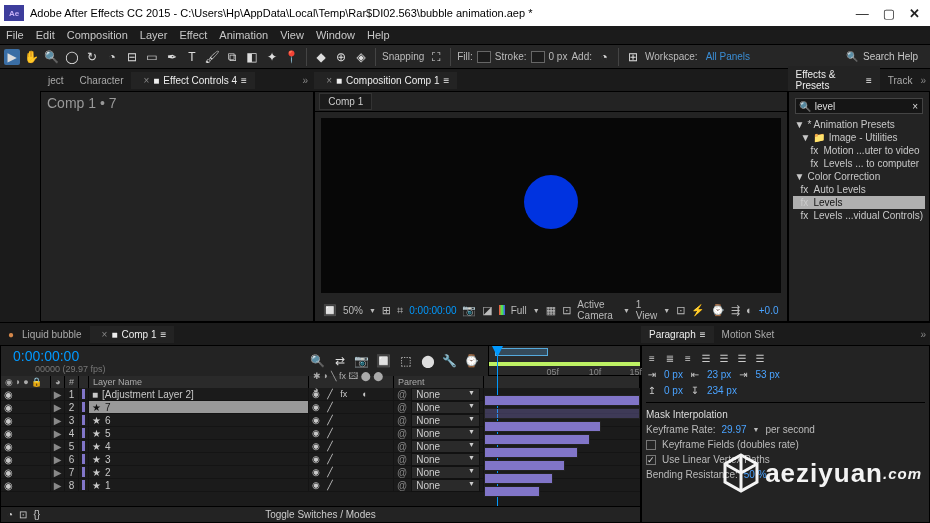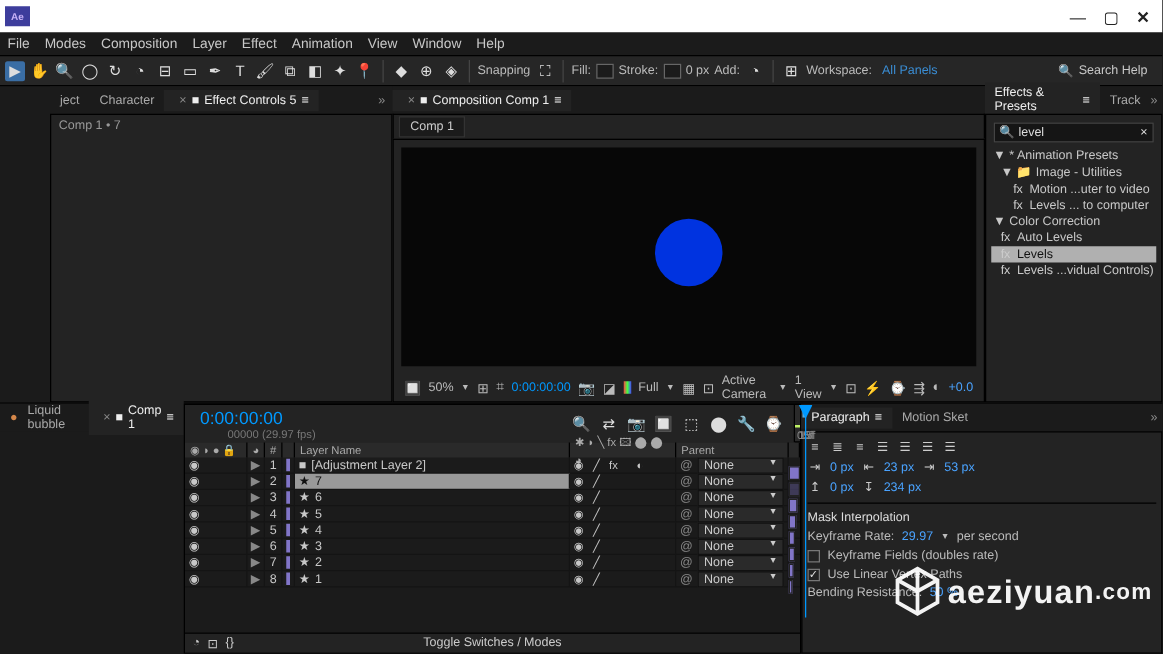--- a/index.html
+++ b/index.html
@@ -18,50 +18,50 @@
 .tb-swatch { width:14px; height:12px; border:1px solid #666; }
 .wk-link { color:#3a8dd4; margin-left:4px; }
 .search { margin-left:auto; display:flex; align-items:center; gap:4px; padding-right:8px; }
 .midrow { display:flex; height:253px;margin-left:40px; }
 .left-stack { width:277px; display:flex; flex-direction:column; }
 .tabstrip { height:22px; display:flex; align-items:center; background:#1b1b1b; }
 .tab { padding:3px 8px; color:#aaa; font-size:10px; display:flex; align-items:center; gap:4px; }
 .tab.active { background:#232323; color:#eee; }
 .tab .x { color:#888; margin-left:4px; }
 .panel-ec { flex:1; background:#232323; border:1px solid #000; }
-.panel-ec .hdr { padding:3px 6px; color:#999; font-size:10px; }
+.panel-ec .hdr { padding:3px 6px; color:#999; font-size:14px; }
 .center { flex:1; display:flex; flex-direction:column; }
 .comp-tabs { height:22px; display:flex; align-items:center; }
 .comp-subtabs { height:20px; display:flex; align-items:center; background:#232323; border:1px solid #000; border-bottom:none; }
 .comp-subtabs .sub { padding:2px 8px; border:1px solid #333; background:#1b1b1b; color:#ccc; font-size:10px; margin-left:4px; }
 .viewport-wrap { flex:1; background:#232323; border:1px solid #000; display:flex; flex-direction:column; }
 .viewport { flex:1; margin:6px; background:#070707; position:relative; }
 .bubble { position:absolute; left:calc(50% - 27px); top:calc(48% - 27px); width:54px; height:54px; background:#0033e0; border-radius:50%; }
 .vbar { height:22px; display:flex; align-items:center; gap:6px; padding:0 8px; font-size:10px; color:#bbb; }
 .vbar span.ico { font-size:11px; }
 .right-stack { width:143px; display:flex; flex-direction:column; }
 .ep-tabs { height:22px; display:flex; align-items:center; }
 .ep-panel { flex:1; background:#232323; border:1px solid #000; padding:4px 2px; font-size:10px; }
 .ep-search { margin:2px 4px; height:16px; background:#151515; border:1px solid #444; display:flex; align-items:center; padding:0 4px; color:#ddd; justify-content:space-between; }
 .ep-tree { padding:2px 2px; }
 .ep-item { display:flex; align-items:center; padding:1px 2px; gap:3px; white-space:nowrap; }
 .ep-item.sel { background:#b0b0b0; color:#111; }
 .ep-lvl1 { padding-left:8px; } .ep-lvl2 { padding-left:18px; }
 .fx-ico { width:10px; color:#ccc; }
 .lower { display:flex; height:201px; border-top:1px solid #000; }
-.tl { width:641px; display:flex; flex-direction:row; background:#1b1b1b; }
+.tl { width:641px; display:flex; flex-direction:column; background:#1b1b1b; }
 .tl-tabs { height:22px; display:flex; align-items:center; }
 .tl-tabs .tab.dot::before{content:"●"; color:#d4874a; margin-right:4px; }
 .tl-body { flex:1; display:flex; flex-direction:column; border:1px solid #000; }
 .tl-head { height:30px; display:flex; }
 .tc-left { width:488px; display:flex; align-items:center; background:#232323; border-right:1px solid #000; }
 .timecode { color:#0099ff; font-size:14px; padding-left:6px; }
 .timecode-sub { color:#777; font-size:9px;margin-left:28px; }
 .tc-right { flex:1; display:flex; align-items:flex-end; position:relative; background:#2a2a2a; }
-.ruler { flex:1; height:14px; position:relative; border-top:2px solid #bef264; border-bottom:1px solid #000; }
+.ruler { flex:1; height:14px; position:relative; border-top:4px solid #bef264; border-bottom:1px solid #000; }
 .ruler span { position:absolute; color:#888; font-size:9px; top:1px; }
 .cti { position:absolute; top:0; left:8px; width:1px; height:170px; background:#0099ff; }
 .cti::before { content:""; position:absolute; top:0; left:-5px; width:11px; height:11px; background:#0099ff; clip-path:polygon(0 0,100% 0,50% 100%); }
 .work-area { position:absolute; top:2px; left:6px; right:92px; height:8px; background:#354a5a; border:1px solid #5ad; }
 .tl-cols { height:12px; display:flex; background:#2a2a2a; font-size:9px; color:#aaa; }
 .colh { display:flex; align-items:center; padding:0 4px; border-right:1px solid #000; }
 .tl-rows { flex:1; overflow:hidden; position:relative; }
 .layer-row { height:13px; display:flex; align-items:center; font-size:10px; border-bottom:1px solid #141414; }
 .layer-row.sel .cell-name { background:#999; color:#111; }
 .lc { display:flex; align-items:center; padding:0 3px; border-right:1px solid #141414; height:100%; }
@@ -86,38 +86,39 @@
 .para-panel { flex:1; background:#232323; border:1px solid #000; padding:4px; font-size:10px; color:#bbb; }
 .para-row { display:flex; align-items:center; gap:6px; padding:2px 0; }
 .para-ico { width:12px; height:12px; display:flex; align-items:center; justify-content:center; color:#ccc; }
 .pval { color:#4aa3ff; }
 .rule { height:1px; background:#000; margin:4px 0; }
 .cb { width:10px; height:10px; border:1px solid #777; display:inline-block; }
 .cb.ck::before { content:"✓"; font-size:9px; color:#ddd; position:relative; top:-2px; }
 .watermark { position:absolute; right:8px; bottom:28px; display:flex; align-items:center; gap:2px; color:#fff; font-size:26px; font-weight:600; opacity:0.95; pointer-events:none; letter-spacing:1px; }
 .watermark .cube { width:44px; height:44px; position:relative; }
 .watermark .cube svg { width:44px; height:44px; }
-.watermark .suffix { font-size:18px; margin-left:-2px; }
+.watermark .suffix { font-size:15px; margin-left:-2px;font-style:italic; }
 .tri { font-size:7px; }
 </style>
 </head>
 <body>
 
 <div class="titlebar">
   <div class="ae-icon">Ae</div>
+  <span>Adobe After Effects CC 2015 - C:\Users\Hp\AppData\Local\Temp\Rar$DI02.563\bubble animation.aep *</span>
   <div class="wins">
     <span>—</span>
     <span>▢</span>
     <span>✕</span>
   </div>
 </div>
 
 <div class="menubar">
   <span>File</span>
-  <span>Modes</span>
+  <span>Edit</span>
   <span>Composition</span>
   <span>Layer</span>
   <span>Effect</span>
   <span>Animation</span>
   <span>View</span>
   <span>Window</span>
   <span>Help</span>
 </div>
 
 <div class="toolbar">
@@ -164,21 +165,21 @@
 <div class="midrow">
 
   <div class="left-stack">
     <div class="tabstrip">
       <div class="tab">
           <span>ject</span>
         </div>
       <div class="tab">
           <span>Character</span>
         </div>
-      <div class="tab active"><span class="x">×</span>■ <span>Effect Controls  5</span> ≡</div>
+      <div class="tab active"><span class="x">×</span>■ <span>Effect Controls  4</span> ≡</div>
       <span style="margin-left:auto;padding-right:6px;color:#888">»</span>
     </div>
     <div class="panel-ec">
       <div class="hdr">Comp 1 • 7</div>
     </div>
   </div>
 
   <div class="center">
     <div class="comp-tabs tabstrip">
       <div class="tab active"><span class="x">×</span>■ <span>Composition  Comp 1</span> ≡</div>

